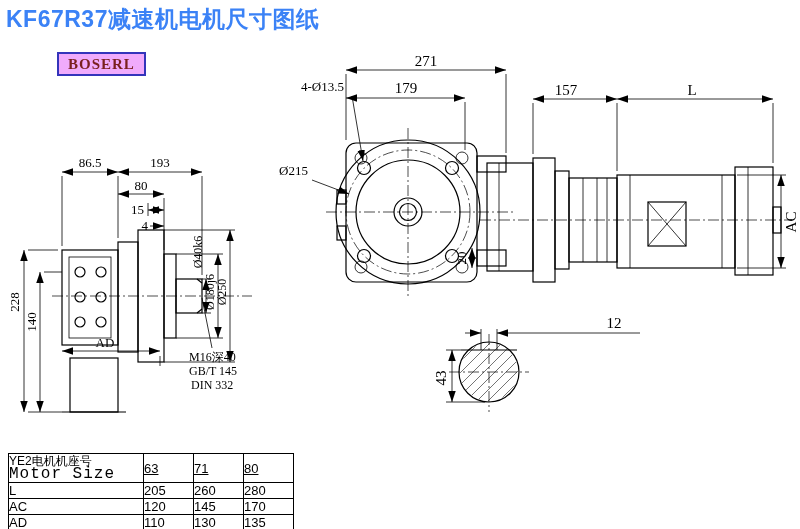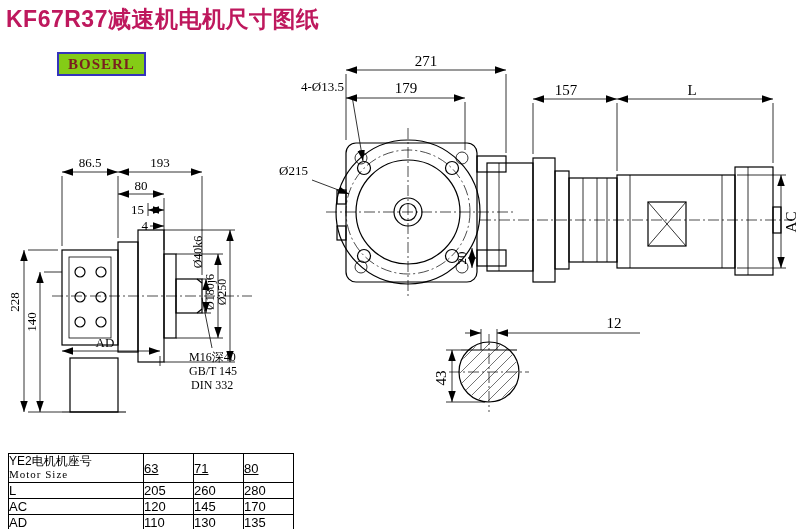--- a/index.html
+++ b/index.html
@@ -1,21 +1,21 @@
 <!DOCTYPE html>
 <html><head>
 <meta charset="utf-8">
 <style>
   html,body{margin:0;padding:0;background:#fff;}
   #page{position:relative;width:800px;height:529px;background:#fff;overflow:hidden;
         font-family:"Liberation Sans",sans-serif;}
   #page-title{position:absolute;left:6px;top:4px;font-size:23px;font-weight:bold;
-        color:#be185d;letter-spacing:0.5px;white-space:nowrap;}
+        color:#3b82f6;letter-spacing:0.5px;white-space:nowrap;}
   #brand-box{position:absolute;left:57px;top:52px;border:2px solid #3434bb;
-        background:#84cc16;padding:1px 9px;}
+        background:#f0abfc;padding:1px 9px;}
   #brand-text{font-family:"Liberation Serif",serif;font-weight:bold;font-size:15px;
         color:#7a1f1f;letter-spacing:1px;}
   svg{position:absolute;left:0;top:0;}
   svg text{font-family:"Liberation Serif",serif;font-size:13px;fill:#000;}
   svg text.tbg{font-size:15px;}
   svg text.tsm{font-size:12px;}
   .obj{stroke:#000;stroke-width:1.2;fill:none;}
   .thin{stroke:#000;stroke-width:0.8;fill:none;}
   .dim{stroke:#000;stroke-width:0.8;fill:none;
        marker-start:url(#arr);marker-end:url(#arr);}
@@ -24,21 +24,21 @@
   .hatch{stroke:#000;stroke-width:0.55;}
   table.size-table{position:absolute;left:8px;top:453px;border-collapse:collapse;
        table-layout:fixed;background:#fff;}
   table.size-table th,table.size-table td{border:1px solid #000;text-align:left;
        vertical-align:middle;padding:0;font-weight:normal;}
   .col-name{width:134px;}
   .col-sz{width:49px;text-decoration:underline;}
   tr.hdr-row th{height:28px;font-size:13px;}
   tr.data-row td{height:15px;font-size:13px;}
   .hdr-cn{font-size:12px;line-height:13px;}
-  .hdr-en{font-family:Liberation Serif, serif;font-size:11px;line-height:13px;letter-spacing:1px;}
+  .hdr-en{font-family:Liberation Mono, monospace;font-size:16px;line-height:13px;letter-spacing:1px;}
 </style>
 </head>
 <body>
 
 <div id="page">
 
   <div id="page-title">KF67R37减速机电机尺寸图纸</div>
 
   <div id="brand-box">
     <span id="brand-text">BOSERL</span>

